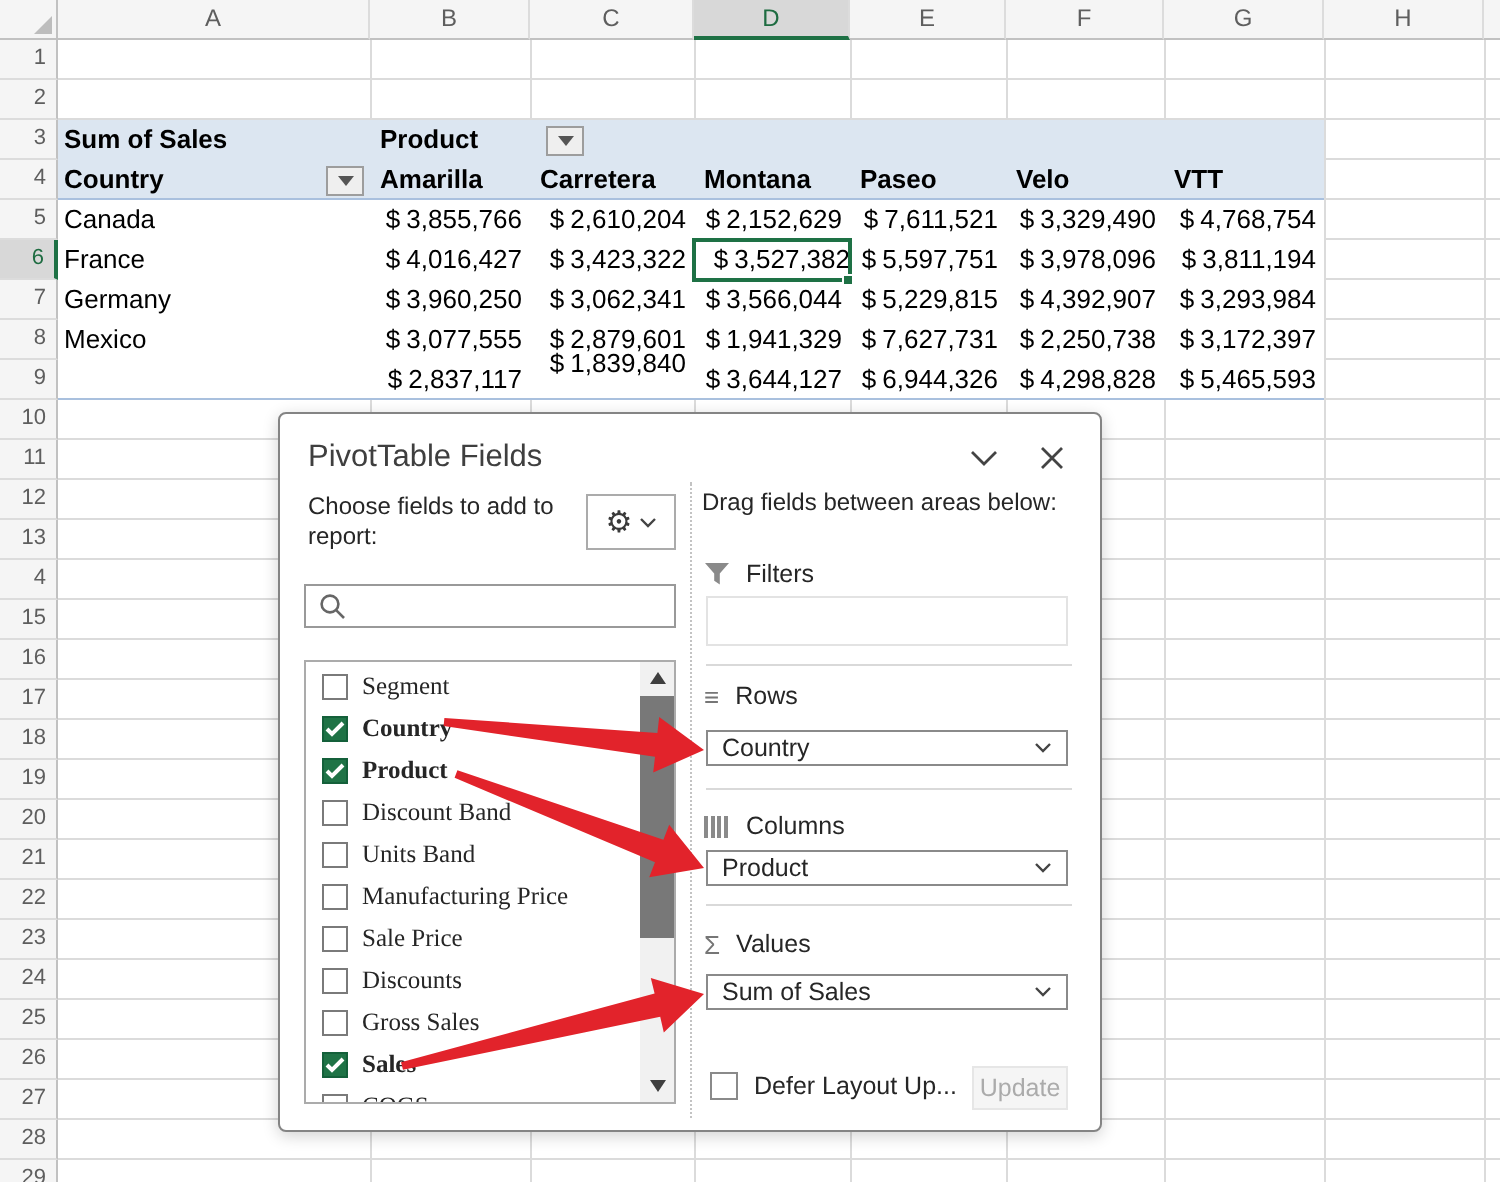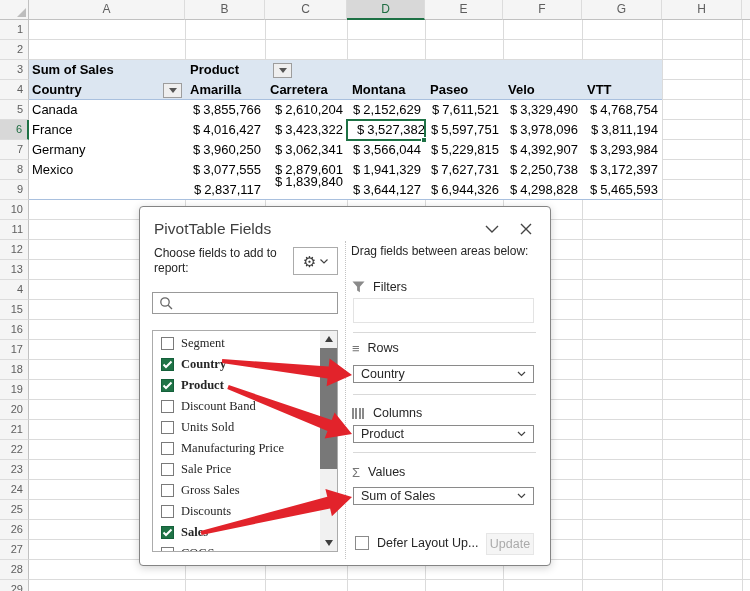--- a/index.html
+++ b/index.html
@@ -249,37 +249,37 @@
             </svg>
           </div>
         <span class="flabel">Product</span>
       </div>
       <div class="fitem">
         <div class="cb"></div>
         <span class="flabel">Discount Band</span>
       </div>
       <div class="fitem">
         <div class="cb"></div>
-        <span class="flabel">Units Sold</span>
+        <span class="flabel">Units Band</span>
       </div>
       <div class="fitem">
         <div class="cb"></div>
         <span class="flabel">Manufacturing Price</span>
       </div>
       <div class="fitem">
         <div class="cb"></div>
         <span class="flabel">Sale Price</span>
       </div>
       <div class="fitem">
         <div class="cb"></div>
+        <span class="flabel">Discounts</span>
+      </div>
+      <div class="fitem">
+        <div class="cb"></div>
         <span class="flabel">Gross Sales</span>
-      </div>
-      <div class="fitem">
-        <div class="cb"></div>
-        <span class="flabel">Discounts</span>
       </div>
       <div class="fitem checked">
         <div class="cb">
             <svg class="check" width="11" height="9" viewBox="0 0 11 9">
               <polyline points="1.5,4.5 4,7 9.5,1.5" fill="none" stroke="#fff" stroke-width="2"></polyline>
             </svg>
           </div>
         <span class="flabel">Sales</span>
       </div>
       <div class="fitem">

